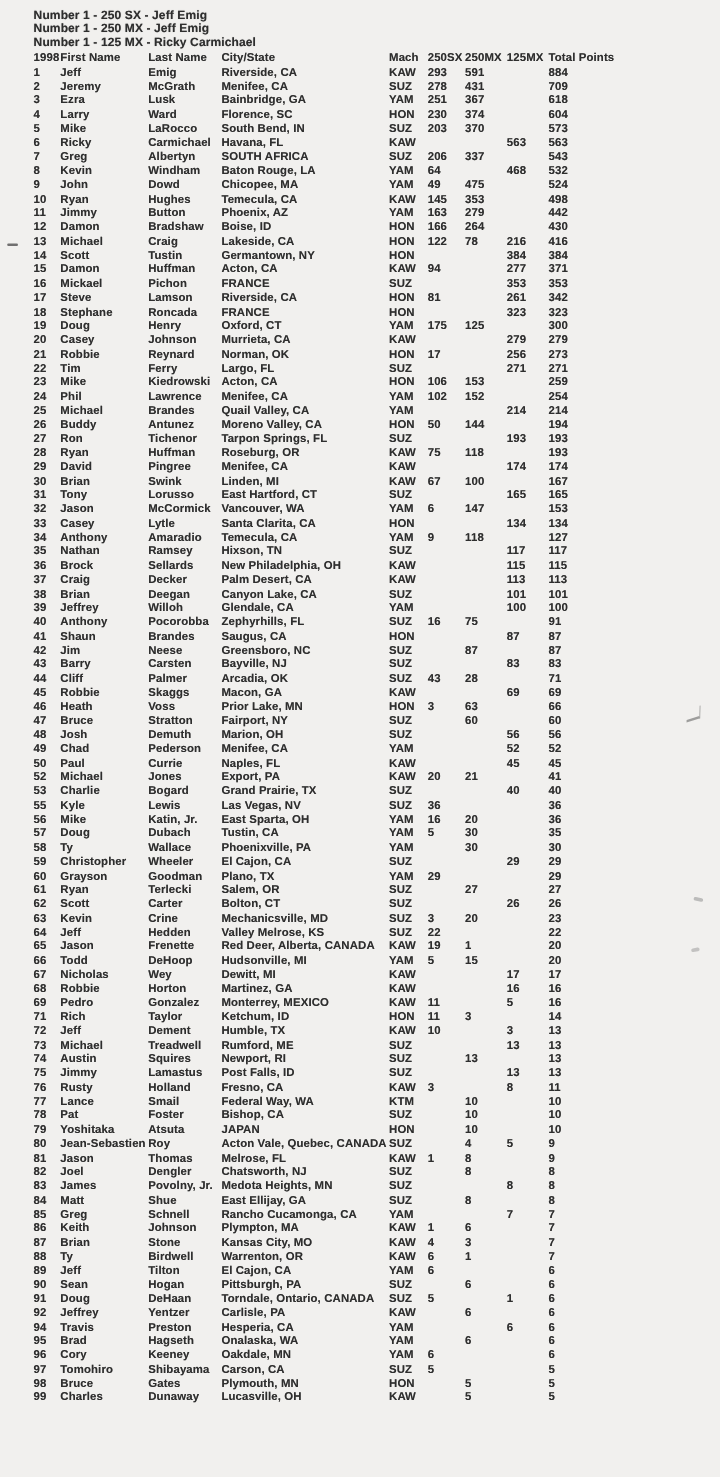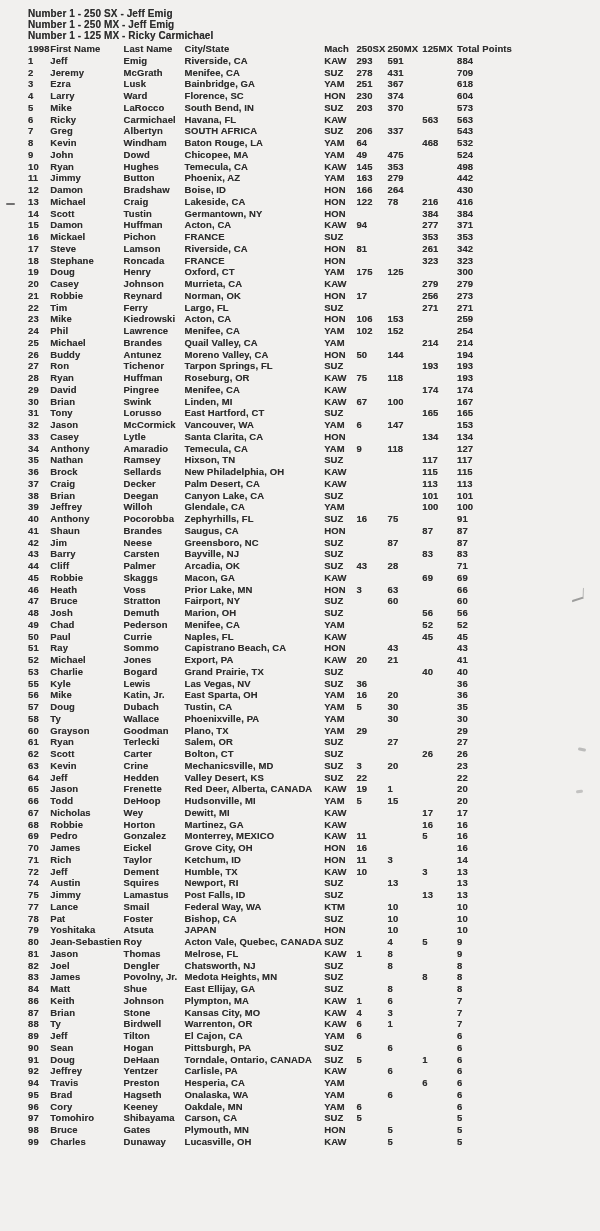--- a/index.html
+++ b/index.html
@@ -659,31 +659,20 @@
           <td class="c2">Paul</td>
           <td class="c3">Currie</td>
           <td class="c4">Naples, FL</td>
           <td class="c5">KAW</td>
           <td class="c6"></td>
           <td class="c7"></td>
           <td class="c8">45</td>
           <td class="c9">45</td>
         </tr>
         <tr>
-          <td class="c1">51</td>
-          <td class="c2">Ray</td>
-          <td class="c3">Sommo</td>
-          <td class="c4">Capistrano Beach, CA</td>
-          <td class="c5">HON</td>
-          <td class="c6"></td>
-          <td class="c7">43</td>
-          <td class="c8"></td>
-          <td class="c9">43</td>
-        </tr>
-        <tr>
           <td class="c1">52</td>
           <td class="c2">Michael</td>
           <td class="c3">Jones</td>
           <td class="c4">Export, PA</td>
           <td class="c5">KAW</td>
           <td class="c6">20</td>
           <td class="c7">21</td>
           <td class="c8"></td>
           <td class="c9">41</td>
         </tr>
@@ -736,20 +725,31 @@
           <td class="c2">Ty</td>
           <td class="c3">Wallace</td>
           <td class="c4">Phoenixville, PA</td>
           <td class="c5">YAM</td>
           <td class="c6"></td>
           <td class="c7">30</td>
           <td class="c8"></td>
           <td class="c9">30</td>
         </tr>
         <tr>
+          <td class="c1">59</td>
+          <td class="c2">Christopher</td>
+          <td class="c3">Wheeler</td>
+          <td class="c4">El Cajon, CA</td>
+          <td class="c5">SUZ</td>
+          <td class="c6"></td>
+          <td class="c7"></td>
+          <td class="c8">29</td>
+          <td class="c9">29</td>
+        </tr>
+        <tr>
           <td class="c1">60</td>
           <td class="c2">Grayson</td>
           <td class="c3">Goodman</td>
           <td class="c4">Plano, TX</td>
           <td class="c5">YAM</td>
           <td class="c6">29</td>
           <td class="c7"></td>
           <td class="c8"></td>
           <td class="c9">29</td>
         </tr>
@@ -783,21 +783,21 @@
           <td class="c5">SUZ</td>
           <td class="c6">3</td>
           <td class="c7">20</td>
           <td class="c8"></td>
           <td class="c9">23</td>
         </tr>
         <tr>
           <td class="c1">64</td>
           <td class="c2">Jeff</td>
           <td class="c3">Hedden</td>
-          <td class="c4">Valley Desert, KS</td>
+          <td class="c4">Valley Melrose, KS</td>
           <td class="c5">SUZ</td>
           <td class="c6">22</td>
           <td class="c7"></td>
           <td class="c8"></td>
           <td class="c9">22</td>
         </tr>
         <tr>
           <td class="c1">65</td>
           <td class="c2">Jason</td>
           <td class="c3">Frenette</td>
@@ -846,31 +846,20 @@
           <td class="c2">Pedro</td>
           <td class="c3">Gonzalez</td>
           <td class="c4">Monterrey, MEXICO</td>
           <td class="c5">KAW</td>
           <td class="c6">11</td>
           <td class="c7"></td>
           <td class="c8">5</td>
           <td class="c9">16</td>
         </tr>
         <tr>
-          <td class="c1">70</td>
-          <td class="c2">James</td>
-          <td class="c3">Eickel</td>
-          <td class="c4">Grove City, OH</td>
-          <td class="c5">HON</td>
-          <td class="c6">16</td>
-          <td class="c7"></td>
-          <td class="c8"></td>
-          <td class="c9">16</td>
-        </tr>
-        <tr>
           <td class="c1">71</td>
           <td class="c2">Rich</td>
           <td class="c3">Taylor</td>
           <td class="c4">Ketchum, ID</td>
           <td class="c5">HON</td>
           <td class="c6">11</td>
           <td class="c7">3</td>
           <td class="c8"></td>
           <td class="c9">14</td>
         </tr>
@@ -879,40 +868,62 @@
           <td class="c2">Jeff</td>
           <td class="c3">Dement</td>
           <td class="c4">Humble, TX</td>
           <td class="c5">KAW</td>
           <td class="c6">10</td>
           <td class="c7"></td>
           <td class="c8">3</td>
           <td class="c9">13</td>
         </tr>
         <tr>
+          <td class="c1">73</td>
+          <td class="c2">Michael</td>
+          <td class="c3">Treadwell</td>
+          <td class="c4">Rumford, ME</td>
+          <td class="c5">SUZ</td>
+          <td class="c6"></td>
+          <td class="c7"></td>
+          <td class="c8">13</td>
+          <td class="c9">13</td>
+        </tr>
+        <tr>
           <td class="c1">74</td>
           <td class="c2">Austin</td>
           <td class="c3">Squires</td>
           <td class="c4">Newport, RI</td>
           <td class="c5">SUZ</td>
           <td class="c6"></td>
           <td class="c7">13</td>
           <td class="c8"></td>
           <td class="c9">13</td>
         </tr>
         <tr>
           <td class="c1">75</td>
           <td class="c2">Jimmy</td>
           <td class="c3">Lamastus</td>
           <td class="c4">Post Falls, ID</td>
           <td class="c5">SUZ</td>
           <td class="c6"></td>
           <td class="c7"></td>
           <td class="c8">13</td>
           <td class="c9">13</td>
+        </tr>
+        <tr>
+          <td class="c1">76</td>
+          <td class="c2">Rusty</td>
+          <td class="c3">Holland</td>
+          <td class="c4">Fresno, CA</td>
+          <td class="c5">KAW</td>
+          <td class="c6">3</td>
+          <td class="c7"></td>
+          <td class="c8">8</td>
+          <td class="c9">11</td>
         </tr>
         <tr>
           <td class="c1">77</td>
           <td class="c2">Lance</td>
           <td class="c3">Smail</td>
           <td class="c4">Federal Way, WA</td>
           <td class="c5">KTM</td>
           <td class="c6"></td>
           <td class="c7">10</td>
           <td class="c8"></td>
@@ -987,20 +998,31 @@
         <tr>
           <td class="c1">84</td>
           <td class="c2">Matt</td>
           <td class="c3">Shue</td>
           <td class="c4">East Ellijay, GA</td>
           <td class="c5">SUZ</td>
           <td class="c6"></td>
           <td class="c7">8</td>
           <td class="c8"></td>
           <td class="c9">8</td>
+        </tr>
+        <tr>
+          <td class="c1">85</td>
+          <td class="c2">Greg</td>
+          <td class="c3">Schnell</td>
+          <td class="c4">Rancho Cucamonga, CA</td>
+          <td class="c5">YAM</td>
+          <td class="c6"></td>
+          <td class="c7"></td>
+          <td class="c8">7</td>
+          <td class="c9">7</td>
         </tr>
         <tr>
           <td class="c1">86</td>
           <td class="c2">Keith</td>
           <td class="c3">Johnson</td>
           <td class="c4">Plympton, MA</td>
           <td class="c5">KAW</td>
           <td class="c6">1</td>
           <td class="c7">6</td>
           <td class="c8"></td>

